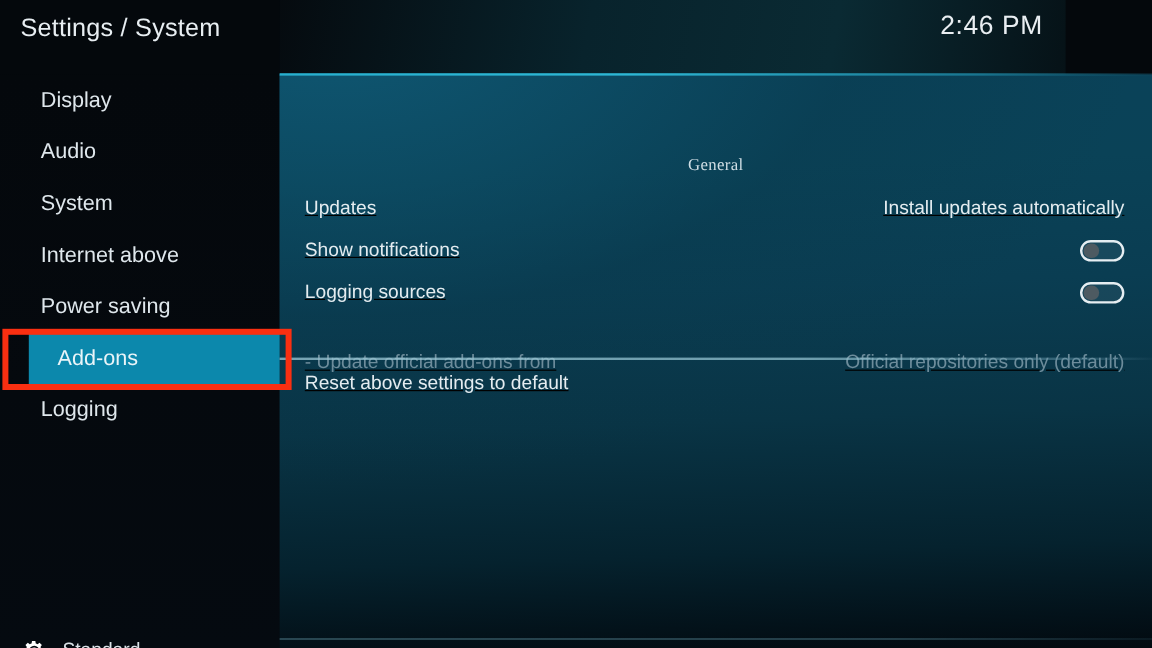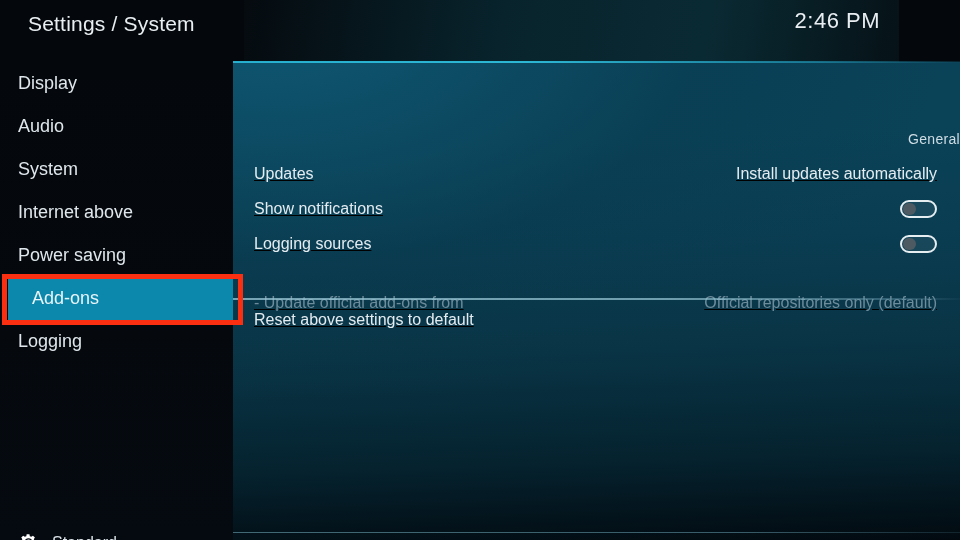--- a/index.html
+++ b/index.html
@@ -8,21 +8,21 @@
     background:#000;
     font-family:"Liberation Sans", sans-serif;
   }
   #app {
     position:relative; width:960px; height:540px;
     background:#04080c;
   }
 
   
   .topbar {
-    position:absolute; left:11px; top:0; width:888px; height:62px;
+    position:absolute; left:0; top:0; width:888px; height:62px;
     background:linear-gradient(100deg,#05090d 0%, #05090d 24%, #08232c 55%, #0a2a33 78%, #061217 100%);
   }
   .topbar-sidebar-bg {
     position:absolute; left:0; top:0; width:233px; height:62px;
     background:#04080c;
   }
   .page-title {
     position:absolute; left:17px; top:12px;
     font-size:21px; color:#e8eef2; letter-spacing:0.2px;
     font-weight:400;
@@ -30,21 +30,21 @@
   .clock {
     position:absolute; right:19px; top:8px;
     font-size:22px; color:#e9eef2; font-weight:300; letter-spacing:0.5px;
   }
 
   
   .sidebar {
     position:absolute; left:0; top:62px; width:233px; height:478px;
     background:linear-gradient(180deg,#04080c 0%, #05090e 55%, #050a10 100%);
   }
-  .side-list { position:absolute; left:0; top:0; width:233px; }
+  .side-list { position:absolute; left:16px; top:0; width:233px; }
   .side-item {
     position:relative; height:43px; line-height:43px;
     padding-left:18px;
     font-size:18px; color:#dfe7ec; font-weight:400;
     white-space:nowrap;
   }
   .side-item.selected {
     background:#0c88ac;
     color:#e9f4f8;
     margin-left:8px; width:225px;padding-left:24px;
@@ -75,22 +75,22 @@
       radial-gradient(900px 520px at 6% -10%, rgba(16,92,120,0.85) 0%, rgba(9,55,74,0.25) 48%, rgba(0,0,0,0) 75%),
       linear-gradient(178deg, #0a4259 0%, #0a4257 18%, #0a3d52 38%, #093445 60%, #05222e 82%, #020a10 100%);
   }
   .content-topline {
     position:absolute; left:233px; top:61px; width:727px; height:2px;
     background:linear-gradient(90deg, rgba(41,182,214,0.95) 0%, rgba(47,190,220,0.95) 40%, rgba(30,140,170,0.75) 80%, rgba(16,70,90,0.4) 100%);
     z-index:12;
   }
   .group-title {
     position:absolute; left:0; top:69px; width:727px;
-    text-align:right;
-    font-size:14px; color:#cfdde4; letter-spacing:0.3px;
+    text-align:center;
+    font-size:14px; color:#cfdde4; letter-spacing:0.3px;font-family:Liberation Serif, serif;
   }
 
   .rows { position:absolute; left:0; top:94px; width:727px; }
   .row {
     position:relative; height:35px;
     display:flex; align-items:center;
     padding:0 23px 0 21px;
     text-decoration:underline;
   }
   .row-label { font-size:16px; color:#e4ecf0; white-space:nowrap; }

